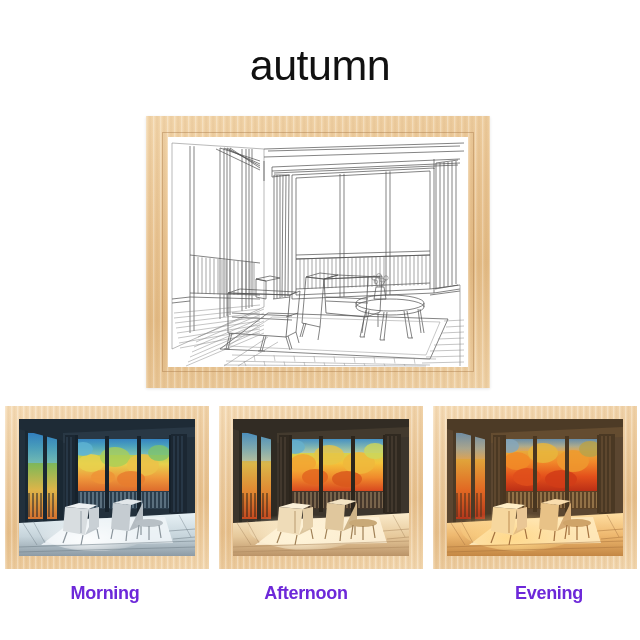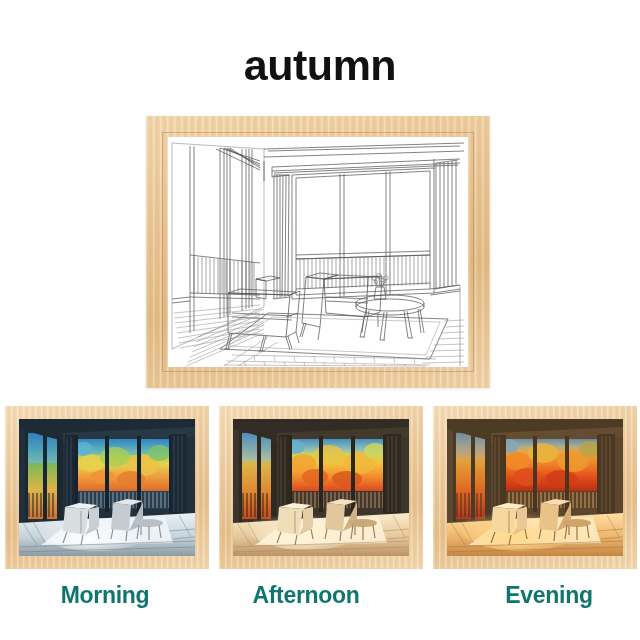--- a/index.html
+++ b/index.html
@@ -16,21 +16,21 @@
   }
 
   
   #product-title {
     position: absolute;
     left: 0;
     top: 44px;
     width: 640px;
     text-align: center;
     font-family: "Liberation Sans", sans-serif;
-    font-weight: bold;
+    font-weight: normal;
     font-size: 43px;
     letter-spacing: -0.5px;
     color: #111111;
     line-height: 1;
   }
 
   
   #hero-frame {
     position: absolute;
     left: 146px;
@@ -103,22 +103,22 @@
     background: #1b2733;
   }
 
   .thumb-label {
     position: absolute;
     top: 584px;
     width: 200px;
     text-align: center;
     font-family: "Liberation Sans", sans-serif;
     font-weight: bold;
-    font-size: 23px;
-    color: #0f766e;
+    font-size: 18px;
+    color: #6d28d9;
     line-height: 1;
     letter-spacing: -0.3px;
   }
   .thumb-label.morning   { left: 5px; }
   .thumb-label.afternoon { left: 206px; }
   .thumb-label.evening   { left: 449px; }
 
   svg { display: block; }
 </style>
 </head>

